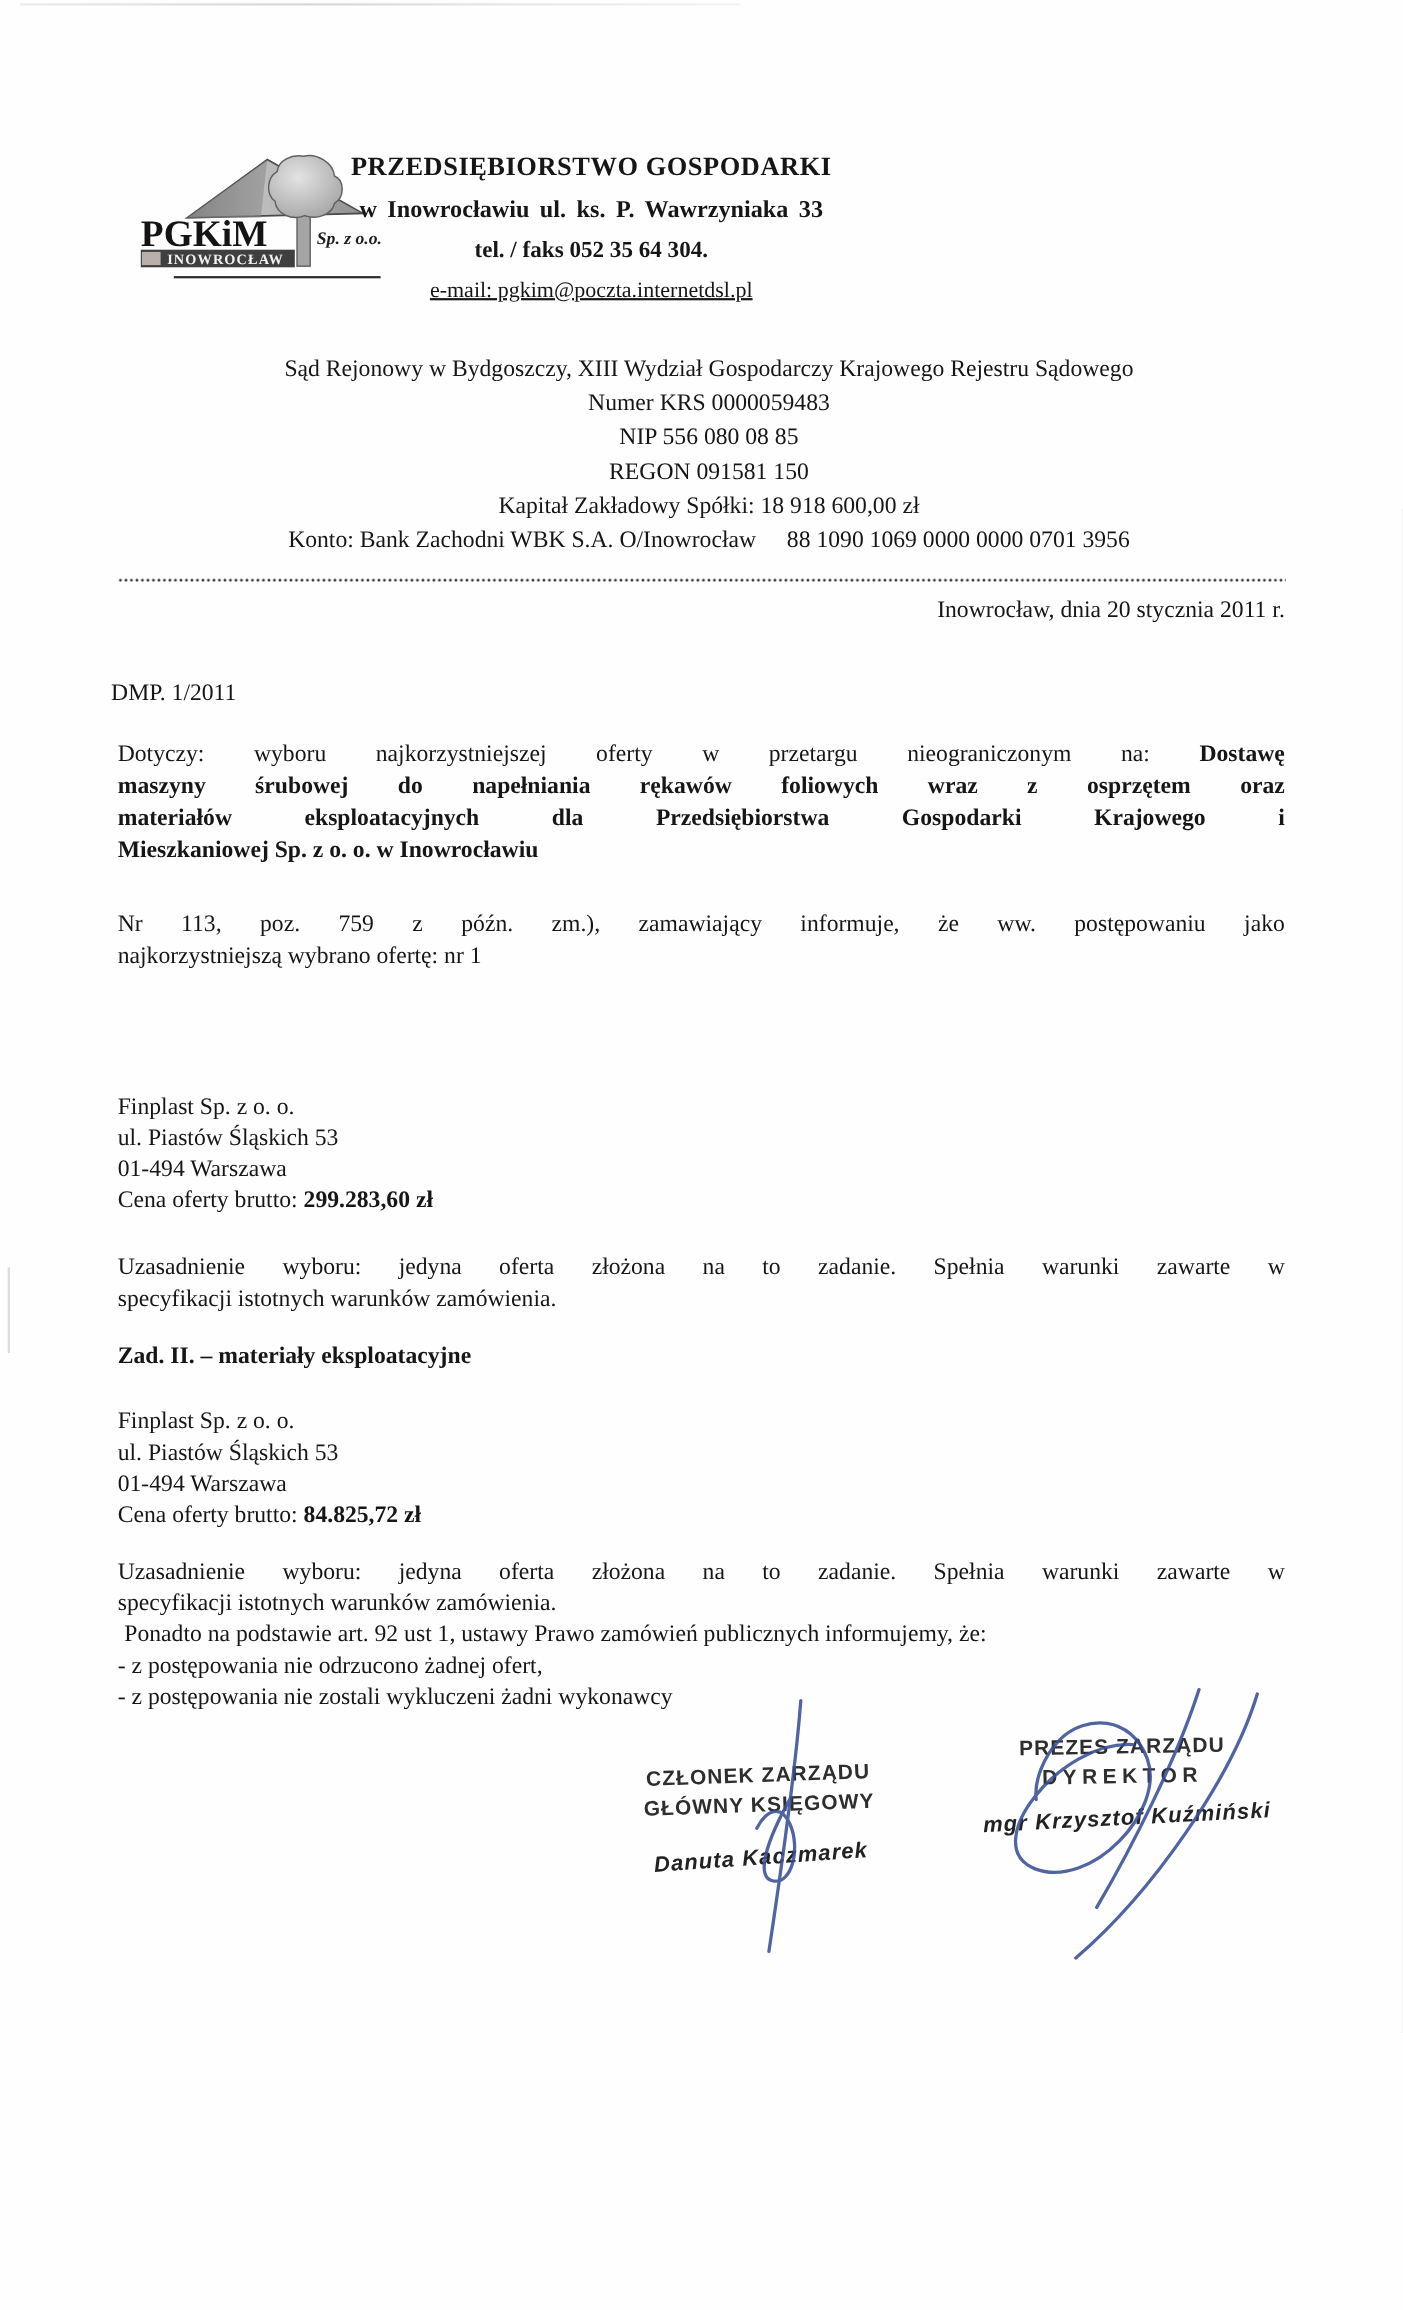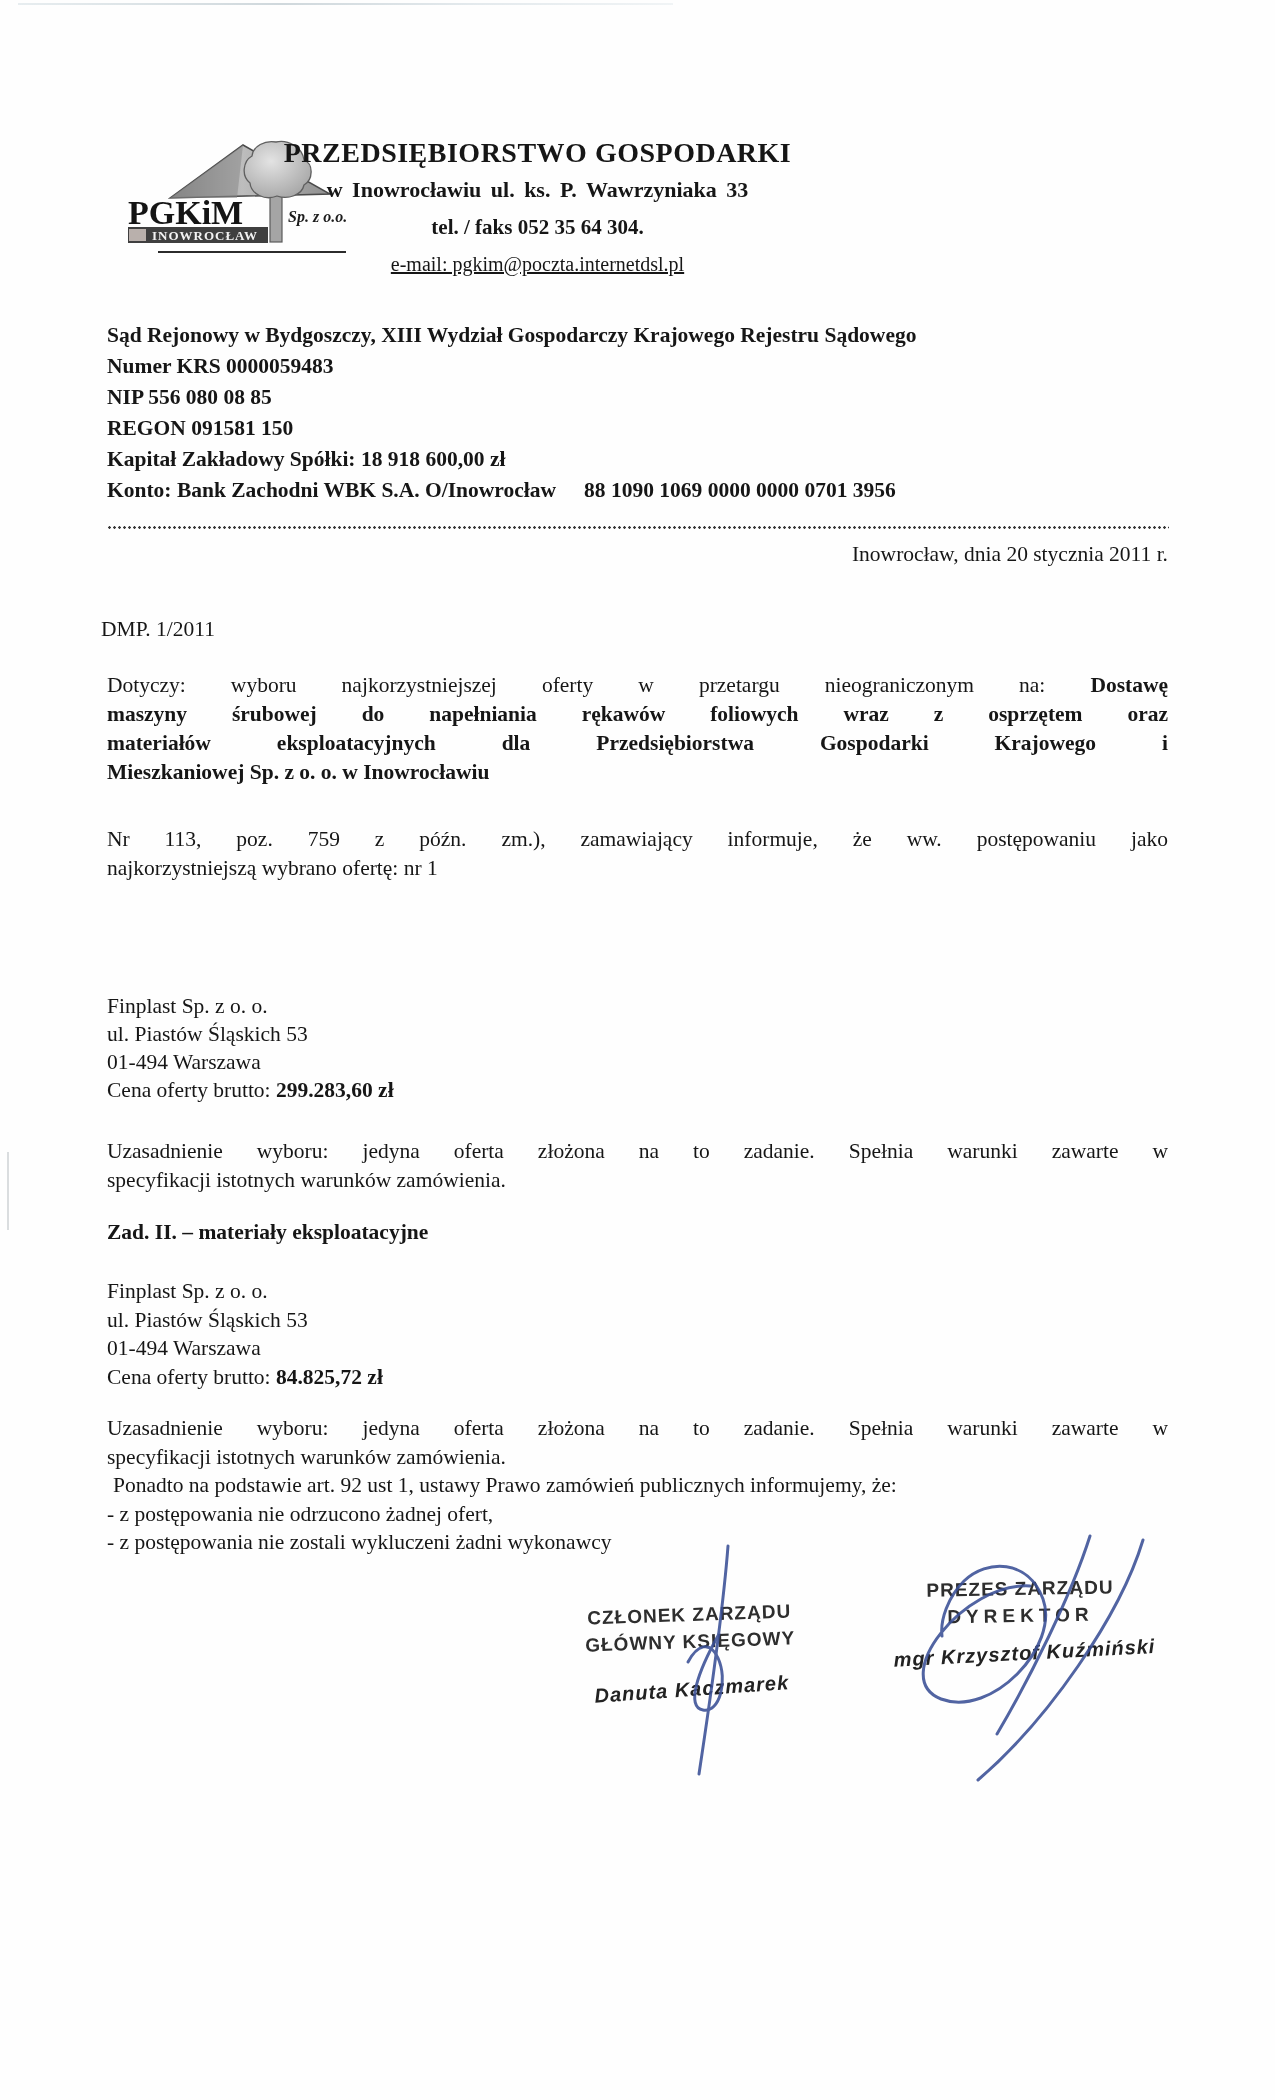--- a/index.html
+++ b/index.html
@@ -15,27 +15,27 @@
   
   .artifact-top{position:absolute;left:18px;top:3px;width:655px;height:2px;
     background:linear-gradient(90deg,#e3eaed 0%,#c7d1d6 40%,#dfe6ea 70%,#eef2f4 100%);opacity:.85;}
   .artifact-left{position:absolute;left:7px;top:1152px;width:2px;height:78px;background:#dadddf;}
   
   .logo{position:absolute;left:125px;top:138px;width:225px;height:116px;}
   .logo svg{display:block;}
   .logo-underline{position:absolute;left:158px;top:251px;width:188px;height:2px;background:#2b2b2b;}
   
   .letterhead{position:absolute;left:230px;top:134px;width:615px;text-align:center;font-weight:bold;}
-  .lh1{font-size:28px;line-height:37px;letter-spacing:.5px;}
+  .lh1{font-size:24px;line-height:37px;letter-spacing:.5px;}
   .lh2{font-size:23px;line-height:38px;letter-spacing:.5px;}
   .lh3{font-size:22px;line-height:38px;word-spacing:4px;}
   .lh4{font-size:21px;line-height:37px;}
   .lh-email{font-size:20px;line-height:37px;font-weight:normal;text-decoration:underline;}
   
-  .registry{position:absolute;left:107px;top:320px;width:1075px;font-weight:bold;font-size:21.5px;line-height:31px;}
+  .registry{position:absolute;left:107px;top:320px;width:1075px;font-weight:normal;font-size:21.5px;line-height:31px;text-align:center;}
   .acct-num{margin-left:28px;}
   
   .dotted{position:absolute;left:107px;top:524px;width:1062px;height:5px;
     background-image:radial-gradient(circle,#3a3a3a 1.1px,rgba(0,0,0,0) 1.5px);
     background-size:5px 5px;background-repeat:repeat-x;background-position:0 1px;}
   .dateline{position:absolute;left:107px;top:542px;width:1061px;text-align:right;font-size:21.5px;}
   .refnum{position:absolute;left:101px;top:617px;font-size:21.5px;}
   
   .para{position:absolute;left:107px;width:1061px;font-size:21.5px;}
   .jline{text-align:justify;text-align-last:justify;}

